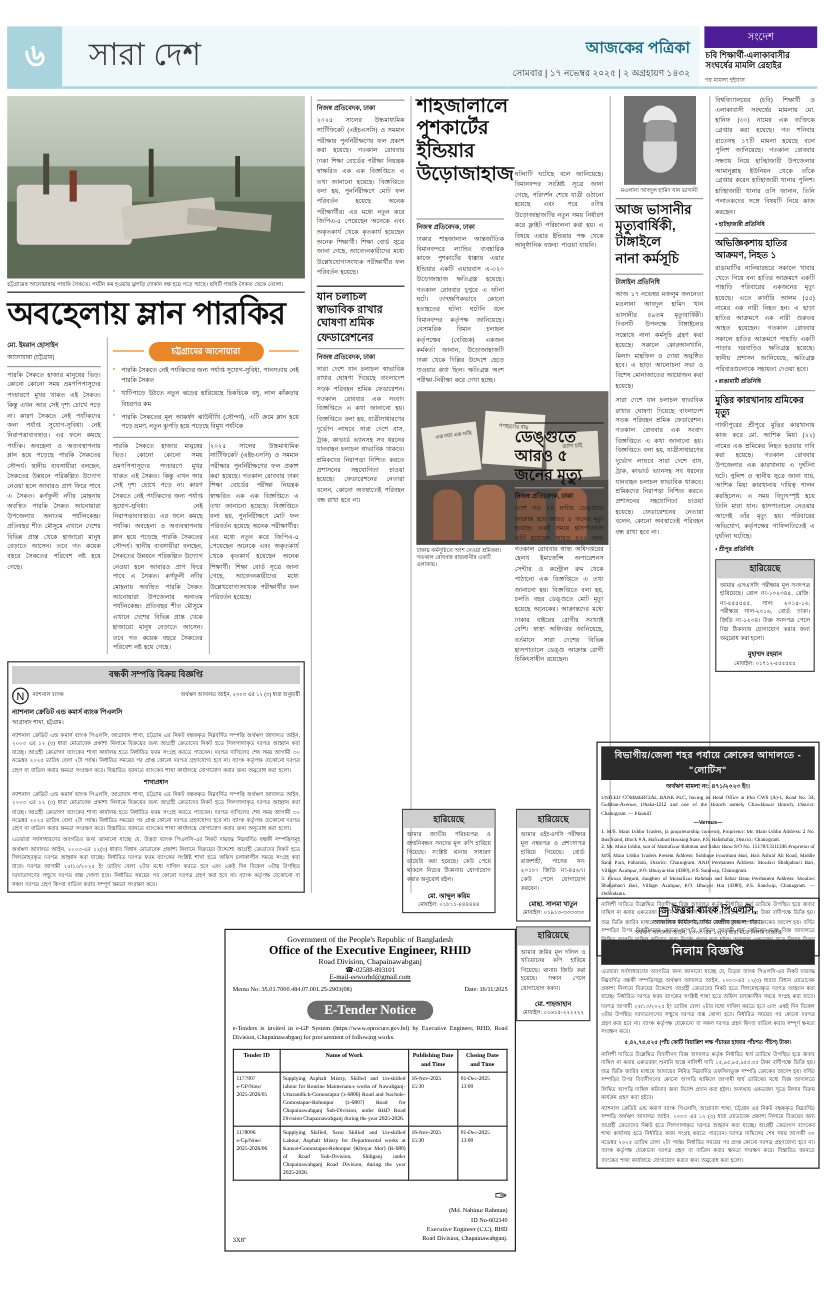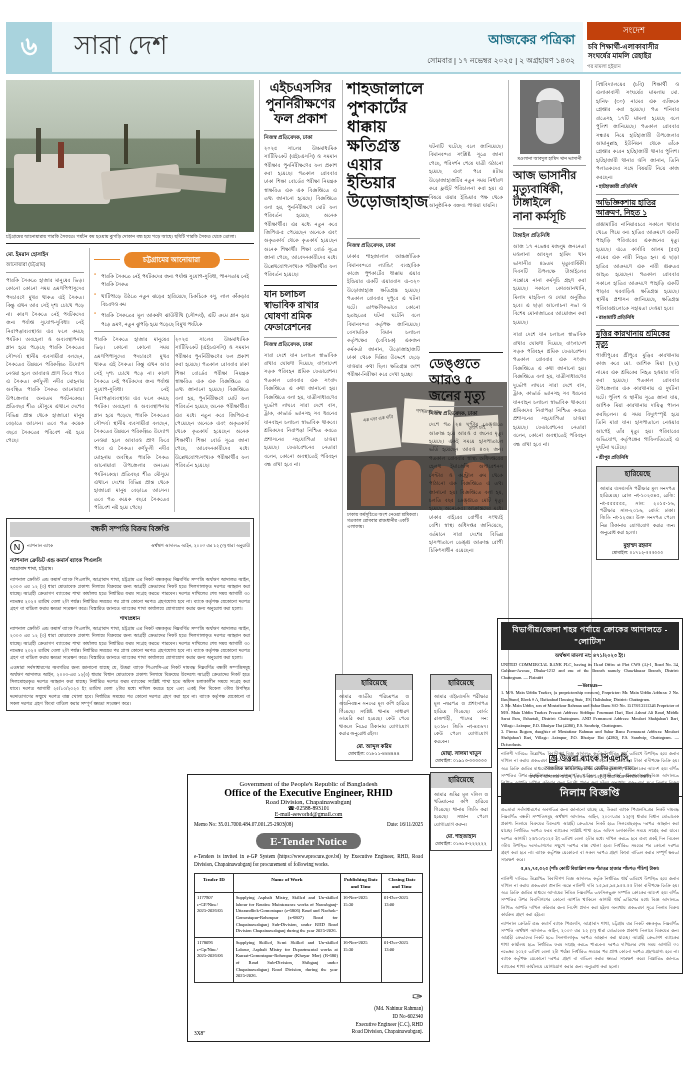--- a/index.html
+++ b/index.html
@@ -22,21 +22,21 @@
     flex:1; background:#eef7fa; display:flex; align-items:center;
     padding-left:14px; border-bottom:2px solid #a9d3dd;
   }
   .mh-title .t1 { color:#1b6e85; font-size:27px; font-weight:bold; letter-spacing:-0.5px;}
   .mh-title .t2 { color:#3b3b3b; font-size:26px; margin-left:8px; }
   .mh-right { width:160px; background:#eef7fa; text-align:right; padding:8px 8px 0 0;
               border-bottom:2px solid #a9d3dd; }
   .mh-right .brand { color:#1b6e85; font-size:13px; font-weight:bold; }
   .mh-right .date { color:#333; font-size:7.5px; margin-top:4px; }
   .mh-promo { width:98px; border-bottom:2px solid #a9d3dd; padding-left:4px;}
-  .mh-promo .ph { background:#c2410c; color:#fff; font-size:8.5px; text-align:center; padding:2px 0; }
+  .mh-promo .ph { background:#4c1d95; color:#fff; font-size:8.5px; text-align:center; padding:2px 0; }
   .mh-promo .pb { font-size:7px; line-height:1.35; font-weight:bold; padding:2px 1px; color:#111;}
   .mh-promo .pc { font-size:5px; color:#555; }
 
   
   .content { position:relative; margin:6px 6px 0 6px; display:flex; gap:5px; }
   .col { position:relative; }
   .c1 { width:248px; }
   .c2 { width:78px; }
   .c3 { width:78px; }
   .c4 { width:78px; }
@@ -46,21 +46,21 @@
   .rule-v { border-left:1px solid #b9b9b9; }
 
   
   .body-txt { font-size:5.2px; line-height:1.62; color:#1a1a1a; text-align:justify;
               word-spacing:0.5px; }
 
   .hl-xl { font-size:26px; font-weight:bold; color:#111; line-height:1.15; letter-spacing:-.5px;}
   .hl-lg { font-size:16px; font-weight:bold; color:#111; line-height:1.18; }
   .hl-md { font-size:13px; font-weight:bold; color:#111; line-height:1.2; }
   .hl-sm { font-size:9px; font-weight:bold; color:#111; line-height:1.25; }
-  .hl-xs { font-size:7.5px; font-weight:bold; color:#0a0a0a; line-height:1.3;text-decoration:underline; }
+  .hl-xs { font-size:7.5px; font-weight:bold; color:#0a0a0a; line-height:1.3; }
   .byline { font-size:5.4px; font-weight:bold; color:#111; margin:3px 0 2px; }
   .rule-h { border-top:1px solid #222; margin:3px 0; }
   .rule-thin { border-top:1px solid #9a9a9a; margin:3px 0; }
 
   
   .photo { background:#8e9a8c; position:relative; overflow:hidden; }
   .photo.sky { background:linear-gradient(#c9d3c6 0%, #b5bfb0 38%, #7f8c77 39%, #6f7d68 100%); }
   .cap { font-size:4.6px; color:#222; margin-top:2px; line-height:1.3; }
 
   
@@ -149,20 +149,21 @@
         <div style="position:absolute;left:150px;top:96px;width:70px;height:14px;background:#b8b2a6;transform:rotate(5deg);"></div>
         <div style="position:absolute;left:30px;top:48px;width:5px;height:34px;background:#4a4a3c;"></div>
         <div style="position:absolute;left:118px;top:44px;width:4px;height:40px;background:#40402f;"></div>
         <div style="position:absolute;left:190px;top:50px;width:4px;height:34px;background:#40402f;"></div>
         <div style="position:absolute;left:52px;top:62px;width:6px;height:26px;background:#7a3b2c;"></div>
       </div>
       <div class="cap">চট্টগ্রামের আনোয়ারায় পারকি সৈকতে। পর্যটন কম হওয়ায় ঝুপড়ি দোকান বন্ধ হয়ে পড়ে আছে। ছবিটি পারকি সৈকত থেকে তোলা।</div>
 
       <div class="rule-h"></div>
 
+      <div class="hl-xl">অবহেলায় ম্লান পারকির</div>
 
       <div class="flex gapl mt4">
         <div style="width:78px;">
           <div class="byline">মো. ইমরান হোসাইন</div>
           <div style="font-size:5px;color:#333;">আনোয়ারা (চট্টগ্রাম)</div>
           <div class="rule-thin"></div>
           <div class="body-txt">পারকি সৈকতে হাজার মানুষের ভিড়। কোনো কোনো সময় ভ্রমণপিপাসুদের পদচারণে মুখর থাকত এই সৈকত। কিন্তু এখন আর সেই দৃশ্য চোখে পড়ে না। কারণ সৈকতে নেই পর্যটকদের জন্য পর্যাপ্ত সুযোগ-সুবিধা। নেই নিরাপত্তাব্যবস্থাও। এর ফলে কমছে পর্যটক। অবহেলা ও অব্যবস্থাপনায় ম্লান হয়ে পড়েছে পারকি সৈকতের সৌন্দর্য। স্থানীয় ব্যবসায়ীরা বলছেন, সৈকতের উন্নয়নে পরিকল্পিত উদ্যোগ নেওয়া হলে আবারও প্রাণ ফিরে পাবে এ সৈকত। কর্ণফুলী নদীর মোহনায় অবস্থিত পারকি সৈকত আনোয়ারা উপজেলার অন্যতম পর্যটনকেন্দ্র। প্রতিবছর শীত মৌসুমে এখানে দেশের বিভিন্ন প্রান্ত থেকে হাজারো মানুষ বেড়াতে আসেন। তবে গত কয়েক বছরে সৈকতের পরিবেশ নষ্ট হয়ে গেছে।</div>
         </div>
         <div style="width:160px;" class="rule-v">
           <div style="padding-left:4px;">
@@ -196,35 +197,33 @@
         <div style="font-size:5.4px;font-weight:bold;margin-top:3px;">ন্যাশনাল ক্রেডিট এন্ড কমার্স ব্যাংক পিএলসি</div>
         <div style="font-size:4.6px;">আগ্রাবাদ শাখা, চট্টগ্রাম।</div>
         <div class="body-txt" style="margin-top:3px;font-size:4.5px;">ন্যাশনাল ক্রেডিট এন্ড কমার্স ব্যাংক পিএলসি, আগ্রাবাদ শাখা, চট্টগ্রাম এর নিকট বন্ধককৃত নিম্নবর্ণিত সম্পত্তি অর্থঋণ আদালত আইন, ২০০৩ এর ১২ (৩) ধারা মোতাবেক প্রকাশ্য নিলামে বিক্রয়ের জন্য আগ্রহী ক্রেতাদের নিকট হতে সিলগালাকৃত দরপত্র আহ্বান করা যাচ্ছে। আগ্রহী ক্রেতাগণ ব্যাংকের শাখা কার্যালয় হতে নির্ধারিত ফরম সংগ্রহ করতে পারবেন। দরপত্র দাখিলের শেষ সময় আগামী ৩০ নভেম্বর ২০২৫ তারিখ বেলা ২টা পর্যন্ত। নির্ধারিত সময়ের পর প্রাপ্ত কোনো দরপত্র গ্রহণযোগ্য হবে না। ব্যাংক কর্তৃপক্ষ যেকোনো দরপত্র গ্রহণ বা বাতিল করার ক্ষমতা সংরক্ষণ করে। বিস্তারিত জানতে ব্যাংকের শাখা কার্যালয়ে যোগাযোগ করার জন্য অনুরোধ করা হলো।</div>
         <div style="font-size:5px;font-weight:bold;text-align:center;margin-top:3px;">শাখাপ্রধান</div>
         <div class="body-txt" style="margin-top:2px;font-size:4.5px;">ন্যাশনাল ক্রেডিট এন্ড কমার্স ব্যাংক পিএলসি, আগ্রাবাদ শাখা, চট্টগ্রাম এর নিকট বন্ধককৃত নিম্নবর্ণিত সম্পত্তি অর্থঋণ আদালত আইন, ২০০৩ এর ১২ (৩) ধারা মোতাবেক প্রকাশ্য নিলামে বিক্রয়ের জন্য আগ্রহী ক্রেতাদের নিকট হতে সিলগালাকৃত দরপত্র আহ্বান করা যাচ্ছে। আগ্রহী ক্রেতাগণ ব্যাংকের শাখা কার্যালয় হতে নির্ধারিত ফরম সংগ্রহ করতে পারবেন। দরপত্র দাখিলের শেষ সময় আগামী ৩০ নভেম্বর ২০২৫ তারিখ বেলা ২টা পর্যন্ত। নির্ধারিত সময়ের পর প্রাপ্ত কোনো দরপত্র গ্রহণযোগ্য হবে না। ব্যাংক কর্তৃপক্ষ যেকোনো দরপত্র গ্রহণ বা বাতিল করার ক্ষমতা সংরক্ষণ করে। বিস্তারিত জানতে ব্যাংকের শাখা কার্যালয়ে যোগাযোগ করার জন্য অনুরোধ করা হলো।</div>
         <div class="body-txt" style="margin-top:2px;font-size:4.5px;">এতদ্বারা সর্বসাধারণের অবগতির জন্য জানানো যাচ্ছে যে, উত্তরা ব্যাংক পিএলসি-এর নিকট দায়বদ্ধ নিম্নবর্ণিত বন্ধকী সম্পত্তিসমূহ অর্থঋণ আদালত আইন, ২০০৩-এর ১২(৩) ধারার বিধান মোতাবেক প্রকাশ্য নিলামে বিক্রয়ের উদ্দেশ্যে আগ্রহী ক্রেতাদের নিকট হতে সিলমোহরকৃত দরপত্র আহ্বান করা যাচ্ছে। নির্ধারিত দরপত্র ফরম ব্যাংকের সংশ্লিষ্ট শাখা হতে অফিস চলাকালীন সময়ে সংগ্রহ করা যাবে। দরপত্র আগামী ২৫/১০/২০২৫ ইং তারিখ বেলা ২টার মধ্যে দাখিল করতে হবে এবং একই দিন বিকেল ৩টায় উপস্থিত দরদাতাগণের সম্মুখে দরপত্র বাক্স খোলা হবে। নির্ধারিত সময়ের পর কোনো দরপত্র গ্রহণ করা হবে না। ব্যাংক কর্তৃপক্ষ যেকোনো বা সকল দরপত্র গ্রহণ কিংবা বাতিল করার সম্পূর্ণ ক্ষমতা সংরক্ষণ করে।</div>
       </div>
     </div>
 
     <div class="col c2 rule-v" style="padding-left:4px;">
-      <div class="hl-md" style="text-align:center;">এইচএসসির পুনর্নিরীক্ষণের ফল প্রকাশ</div>
       <div class="rule-thin"></div>
       <div class="byline">নিজস্ব প্রতিবেদক, ঢাকা</div>
       <div class="body-txt">২০২৫ সালের উচ্চমাধ্যমিক সার্টিফিকেট (এইচএসসি) ও সমমান পরীক্ষার পুনর্নিরীক্ষণের ফল প্রকাশ করা হয়েছে। গতকাল রোববার ঢাকা শিক্ষা বোর্ডের পরীক্ষা নিয়ন্ত্রক স্বাক্ষরিত এক এক বিজ্ঞপ্তিতে এ তথ্য জানানো হয়েছে। বিজ্ঞপ্তিতে বলা হয়, পুনর্নিরীক্ষণে মোট ফল পরিবর্তন হয়েছে অনেক পরীক্ষার্থীর। এর মধ্যে নতুন করে জিপিএ-৫ পেয়েছেন অনেকে এবং অকৃতকার্য থেকে কৃতকার্য হয়েছেন অনেক শিক্ষার্থী। শিক্ষা বোর্ড সূত্রে জানা গেছে, আবেদনকারীদের মধ্যে উল্লেখযোগ্যসংখ্যক পরীক্ষার্থীর ফল পরিবর্তন হয়েছে।</div>
 
       <div class="rule-h" style="margin-top:6px;"></div>
       <div class="hl-sm">যান চলাচল স্বাভাবিক রাখার ঘোষণা শ্রমিক ফেডারেশনের</div>
       <div class="rule-thin"></div>
       <div class="byline">নিজস্ব প্রতিবেদক, ঢাকা</div>
       <div class="body-txt">সারা দেশে যান চলাচল স্বাভাবিক রাখার ঘোষণা দিয়েছে বাংলাদেশ সড়ক পরিবহন শ্রমিক ফেডারেশন। গতকাল রোববার এক সংবাদ বিজ্ঞপ্তিতে এ কথা জানানো হয়। বিজ্ঞপ্তিতে বলা হয়, যাত্রীসাধারণের দুর্ভোগ লাঘবে সারা দেশে বাস, ট্রাক, কাভার্ড ভ্যানসহ সব ধরনের যানবাহন চলাচল স্বাভাবিক থাকবে। শ্রমিকদের নিরাপত্তা নিশ্চিত করতে প্রশাসনের সহযোগিতা চাওয়া হয়েছে। ফেডারেশনের নেতারা বলেন, কোনো অবস্থাতেই পরিবহন বন্ধ রাখা হবে না।</div>
     </div>
 
     <div class="col c3 rule-v" style="padding-left:4px;">
       <div class="hl-lg">শাহজালালে পুশকার্টের</div>
-      <div class="hl-lg">ধাক্কায় ক্ষতিগ্রস্ত এয়ার</div>
       <div class="hl-lg">ইন্ডিয়ার উড়োজাহাজ</div>
       <div class="rule-thin" style="margin-top:26px;"></div>
       <div class="byline">নিজস্ব প্রতিবেদক, ঢাকা</div>
       <div class="body-txt">ঢাকার শাহজালাল আন্তর্জাতিক বিমানবন্দরে ল্যান্ডিং ব্যবহারিক কাজে পুশকার্টের ধাক্কায় এয়ার ইন্ডিয়ার একটি এয়ারবাস এ-৩২০ উড়োজাহাজ ক্ষতিগ্রস্ত হয়েছে। গতকাল রোববার দুপুরে এ ঘটনা ঘটে। তাৎক্ষণিকভাবে কোনো হতাহতের ঘটনা ঘটেনি বলে বিমানবন্দর কর্তৃপক্ষ জানিয়েছে। বেসামরিক বিমান চলাচল কর্তৃপক্ষের (বেবিচক) একজন কর্মকর্তা জানান, উড়োজাহাজটি ঢাকা থেকে দিল্লির উদ্দেশে ছেড়ে যাওয়ার কথা ছিল। ক্ষতিগ্রস্ত অংশ পরীক্ষা-নিরীক্ষা করে দেখা হচ্ছে।</div>
 
       <div class="photo" style="height:128px;width:160px;margin-top:4px;background:#6d6a66;position:relative;">
         <div style="position:absolute;left:6px;top:28px;width:46px;height:40px;background:#e7e2d8;transform:rotate(-7deg);"></div>
         <div style="position:absolute;left:56px;top:18px;width:50px;height:44px;background:#efe9dd;transform:rotate(4deg);"></div>
         <div style="position:absolute;left:108px;top:34px;width:44px;height:38px;background:#e3ddd1;transform:rotate(-3deg);"></div>
         <div style="position:absolute;left:10px;top:34px;width:42px;font-size:4.4px;color:#111;transform:rotate(-7deg);text-align:center;">এক দফা এক দাবি</div>

